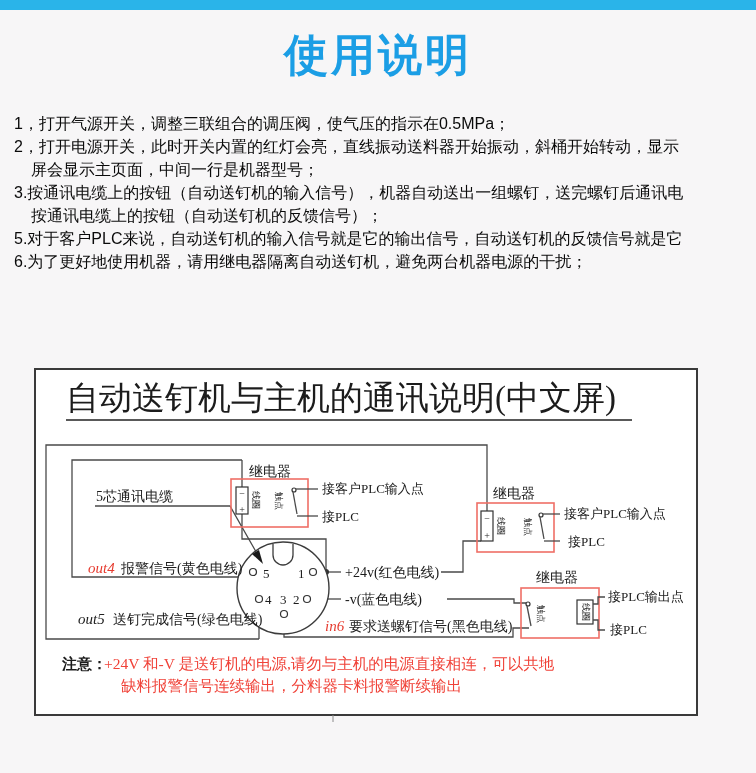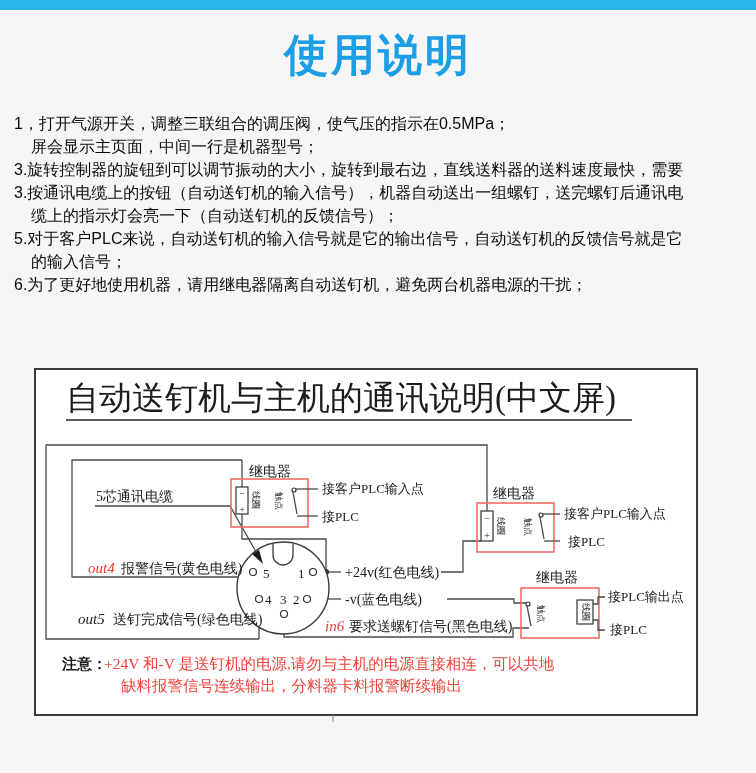--- a/index.html
+++ b/index.html
@@ -23,26 +23,25 @@
 </style>
 </head>
 <body>
 
 <div class="page">
   <div class="topbar"></div>
   <h1 class="main-title">使用说明</h1>
 
   <div class="instructions">
     <div class="ln">1，打开气源开关，调整三联组合的调压阀，使气压的指示在0.5MPa；</div>
+    <div class="ln">2，打开电源开关，此时开关内置的红灯会亮，直线振动送料器开始振动，斜桶开始转动，显示</div>
     <div class="ln cont">屏会显示主页面，中间一行是机器型号；</div>
-    <div class="ln">3.旋转控制器的旋钮到可以调节振动的大小，旋转到最右边，直线送料器的送料速度最快，需要</div>
     <div class="ln">3.按通讯电缆上的按钮（自动送钉机的输入信号），机器自动送出一组螺钉，送完螺钉后通讯电</div>
-    <div class="ln cont">缆上的指示灯会亮一下（自动送钉机的反馈信号）；</div>
+    <div class="ln cont">按通讯电缆上的按钮（自动送钉机的反馈信号）；</div>
     <div class="ln">5.对于客户PLC来说，自动送钉机的输入信号就是它的输出信号，自动送钉机的反馈信号就是它</div>
-    <div class="ln cont">的输入信号；</div>
     <div class="ln">6.为了更好地使用机器，请用继电器隔离自动送钉机，避免两台机器电源的干扰；</div>
   </div>
 
   <svg style="position:absolute;left:0;top:0;" width="756" height="773" viewBox="0 0 756 773" xmlns="http://www.w3.org/2000/svg">
 
     <rect x="35" y="369" width="662" height="346" fill="#ffffff" stroke="#3a3a3a" stroke-width="2"></rect>
     <line x1="333" y1="715" x2="333" y2="722" stroke="#8a8a8a" stroke-width="1"></line>
 
     <text x="66" y="409" font-size="33">自动送钉机与主机的通讯说明(中文屏)</text>
     <line x1="66" y1="420" x2="632" y2="420" stroke="#222" stroke-width="1.5"></line>

